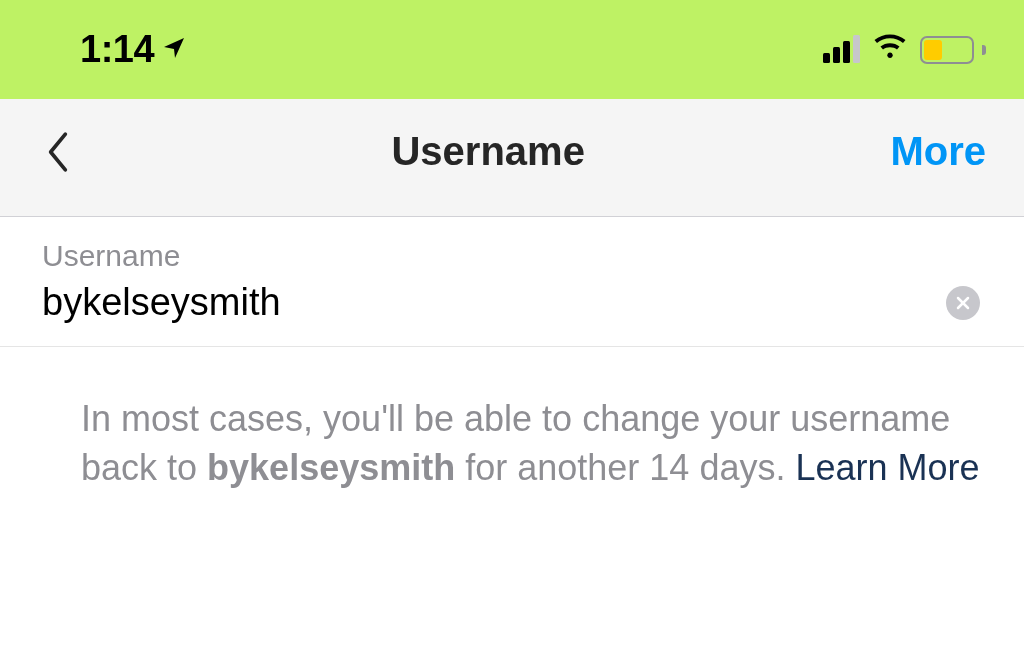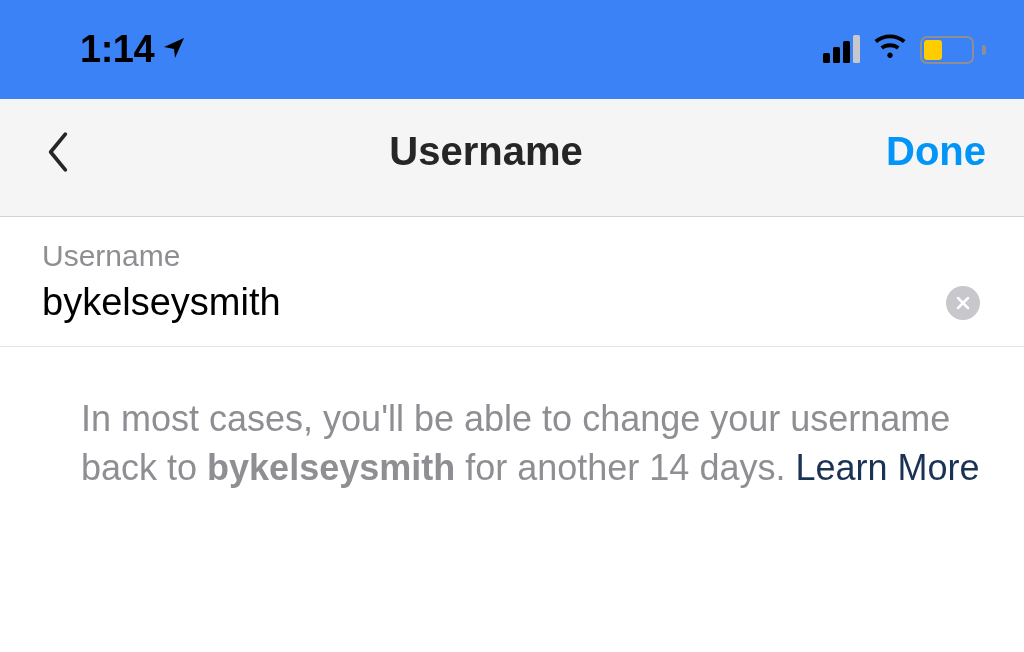--- a/index.html
+++ b/index.html
@@ -15,21 +15,21 @@
       height: 652px;
       overflow: hidden;
     }
     
     
     .status-bar {
       display: flex;
       justify-content: space-between;
       align-items: center;
       padding: 28px 44px 28px 80px;
-      background: #3b82f6;
+      background: #bef264;
     }
     
     .status-left {
       display: flex;
       align-items: center;
       gap: 8px;
     }
     
     .status-time {
       font-size: 38px;
@@ -241,21 +241,21 @@
   </div>
 </div>
 
 <div class="nav-bar">
   <div class="back-button">
     <svg width="24" height="42" viewBox="0 0 22 40" fill="none" stroke="#262626" stroke-width="3.5" stroke-linecap="round" stroke-linejoin="round">
       <polyline points="18,3 4,20 18,37"></polyline>
     </svg>
   </div>
   <div class="nav-title">Username</div>
-  <div class="done-button">Done</div>
+  <div class="done-button">More</div>
 </div>
 
 <div class="input-section">
   <div class="input-label">Username</div>
   <div class="input-row">
     <input class="username-input" type="text" value="bykelseysmith" style="">
     <div class="clear-button">
       <svg viewBox="0 0 16 16" fill="none" stroke="#ffffff" stroke-width="2.5" stroke-linecap="round">
         <line x1="3" y1="3" x2="13" y2="13"></line>
         <line x1="13" y1="3" x2="3" y2="13"></line>

